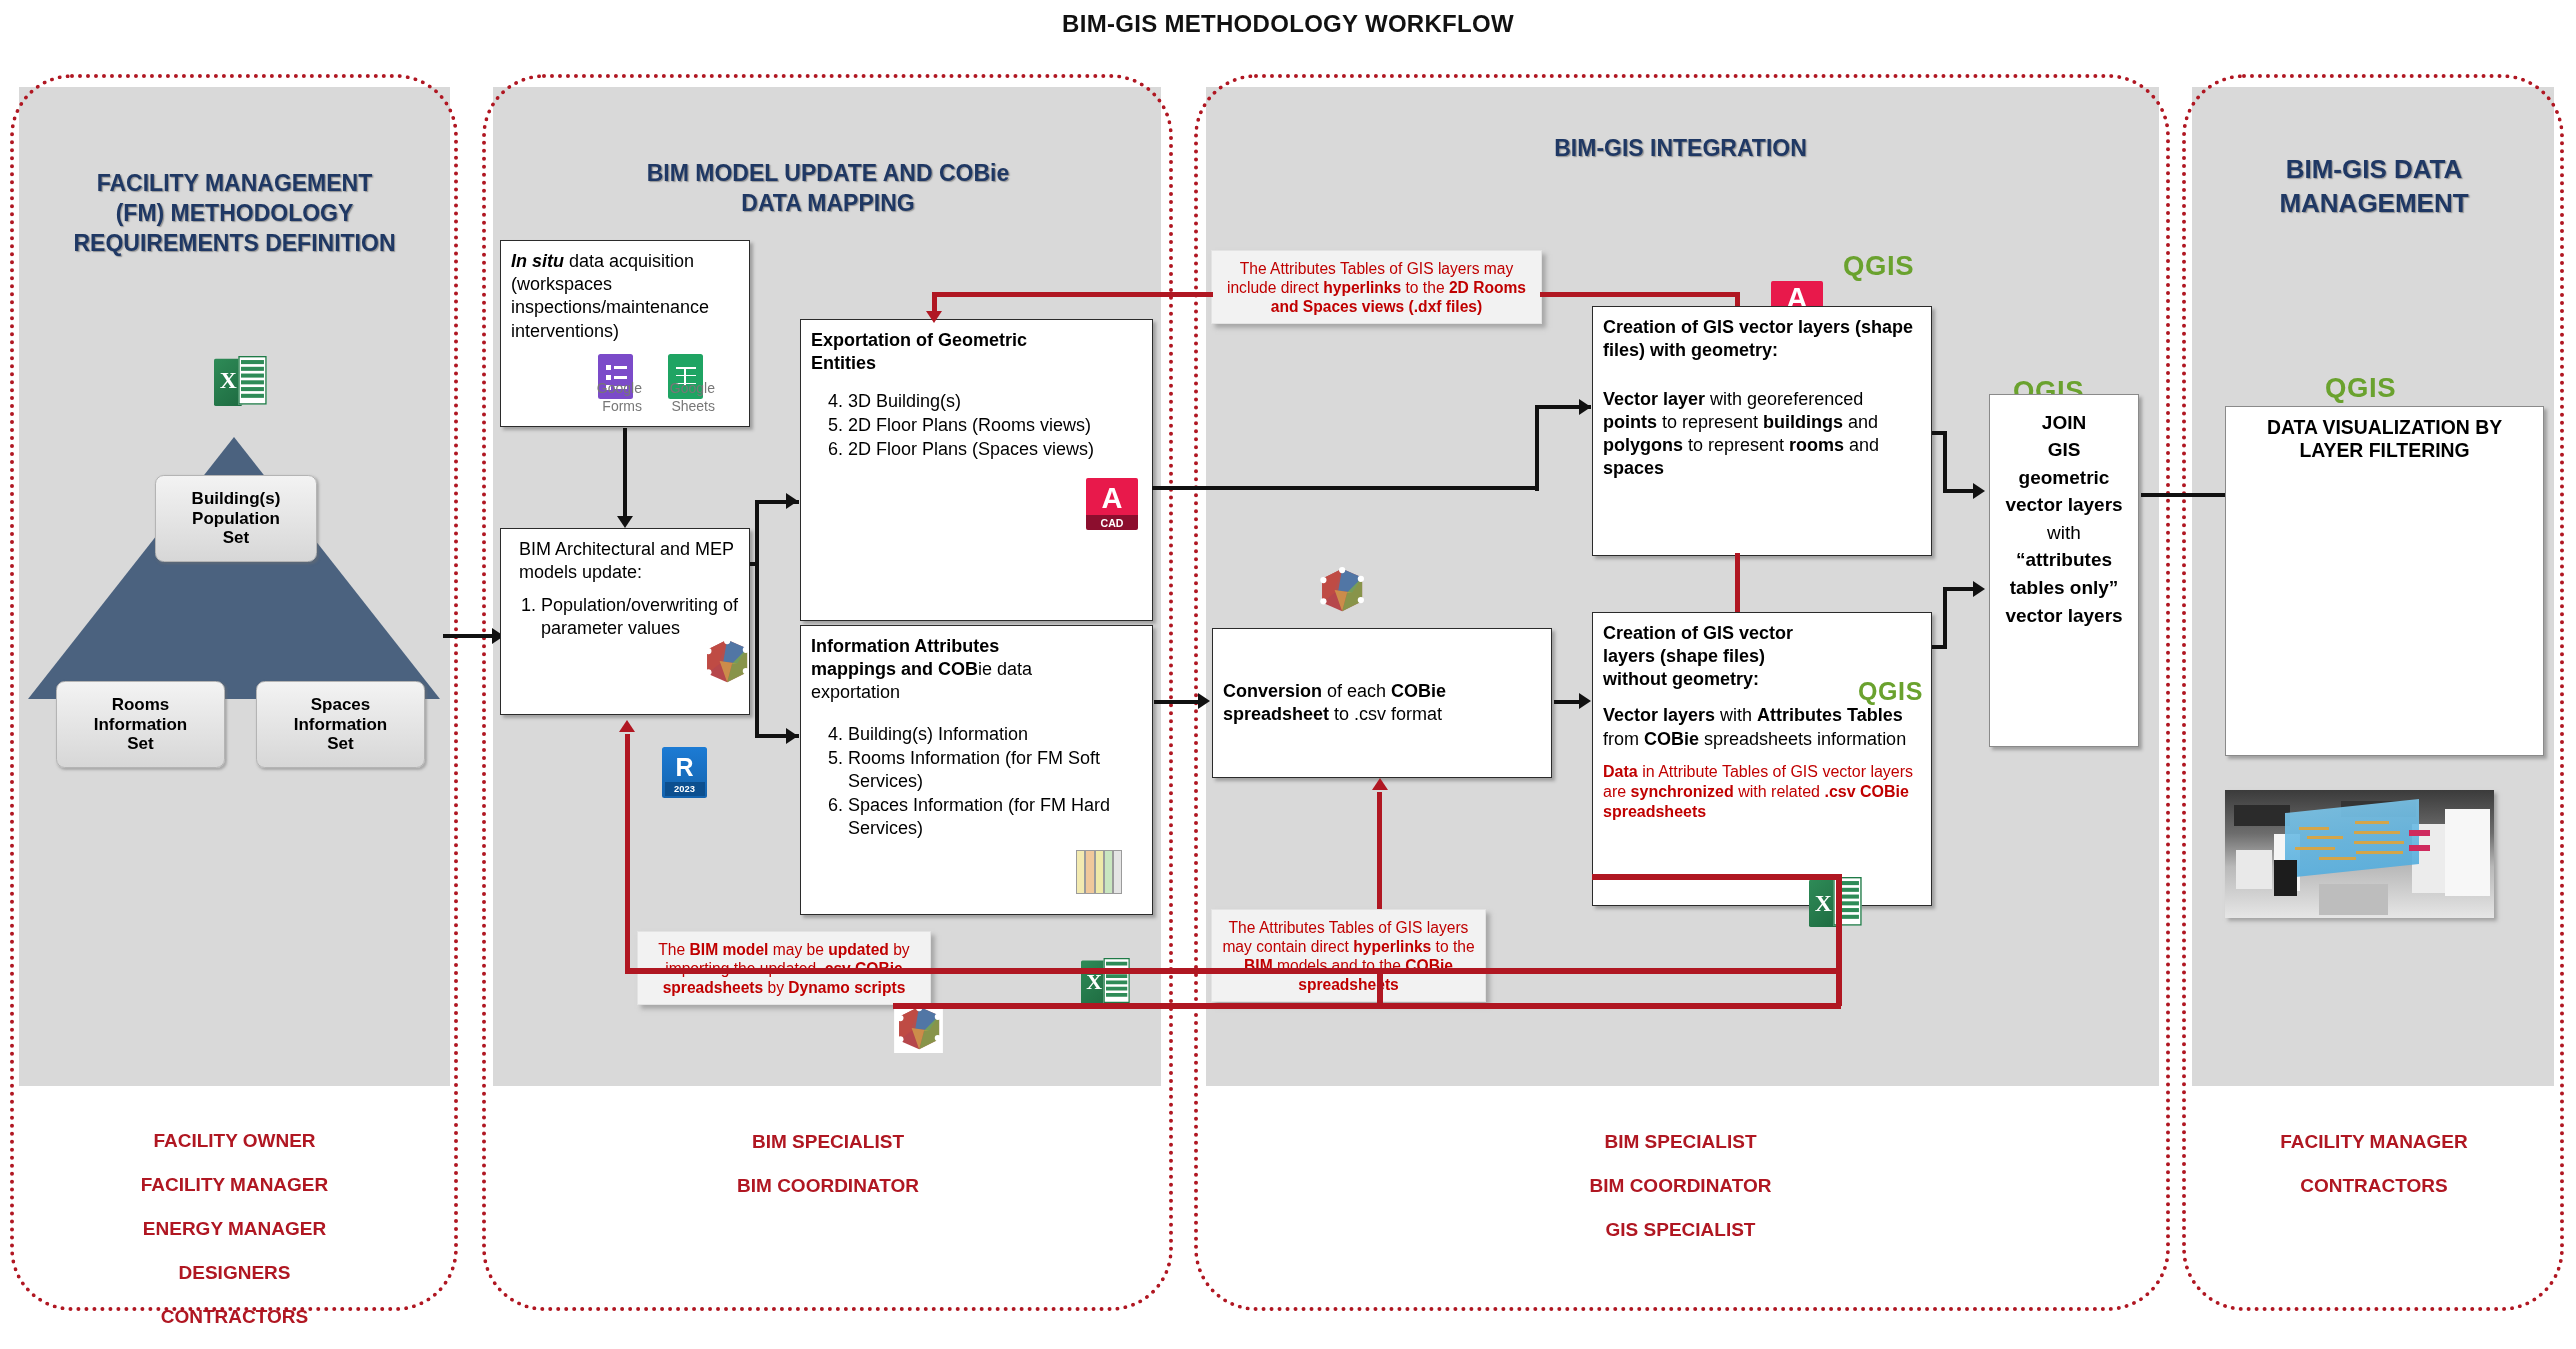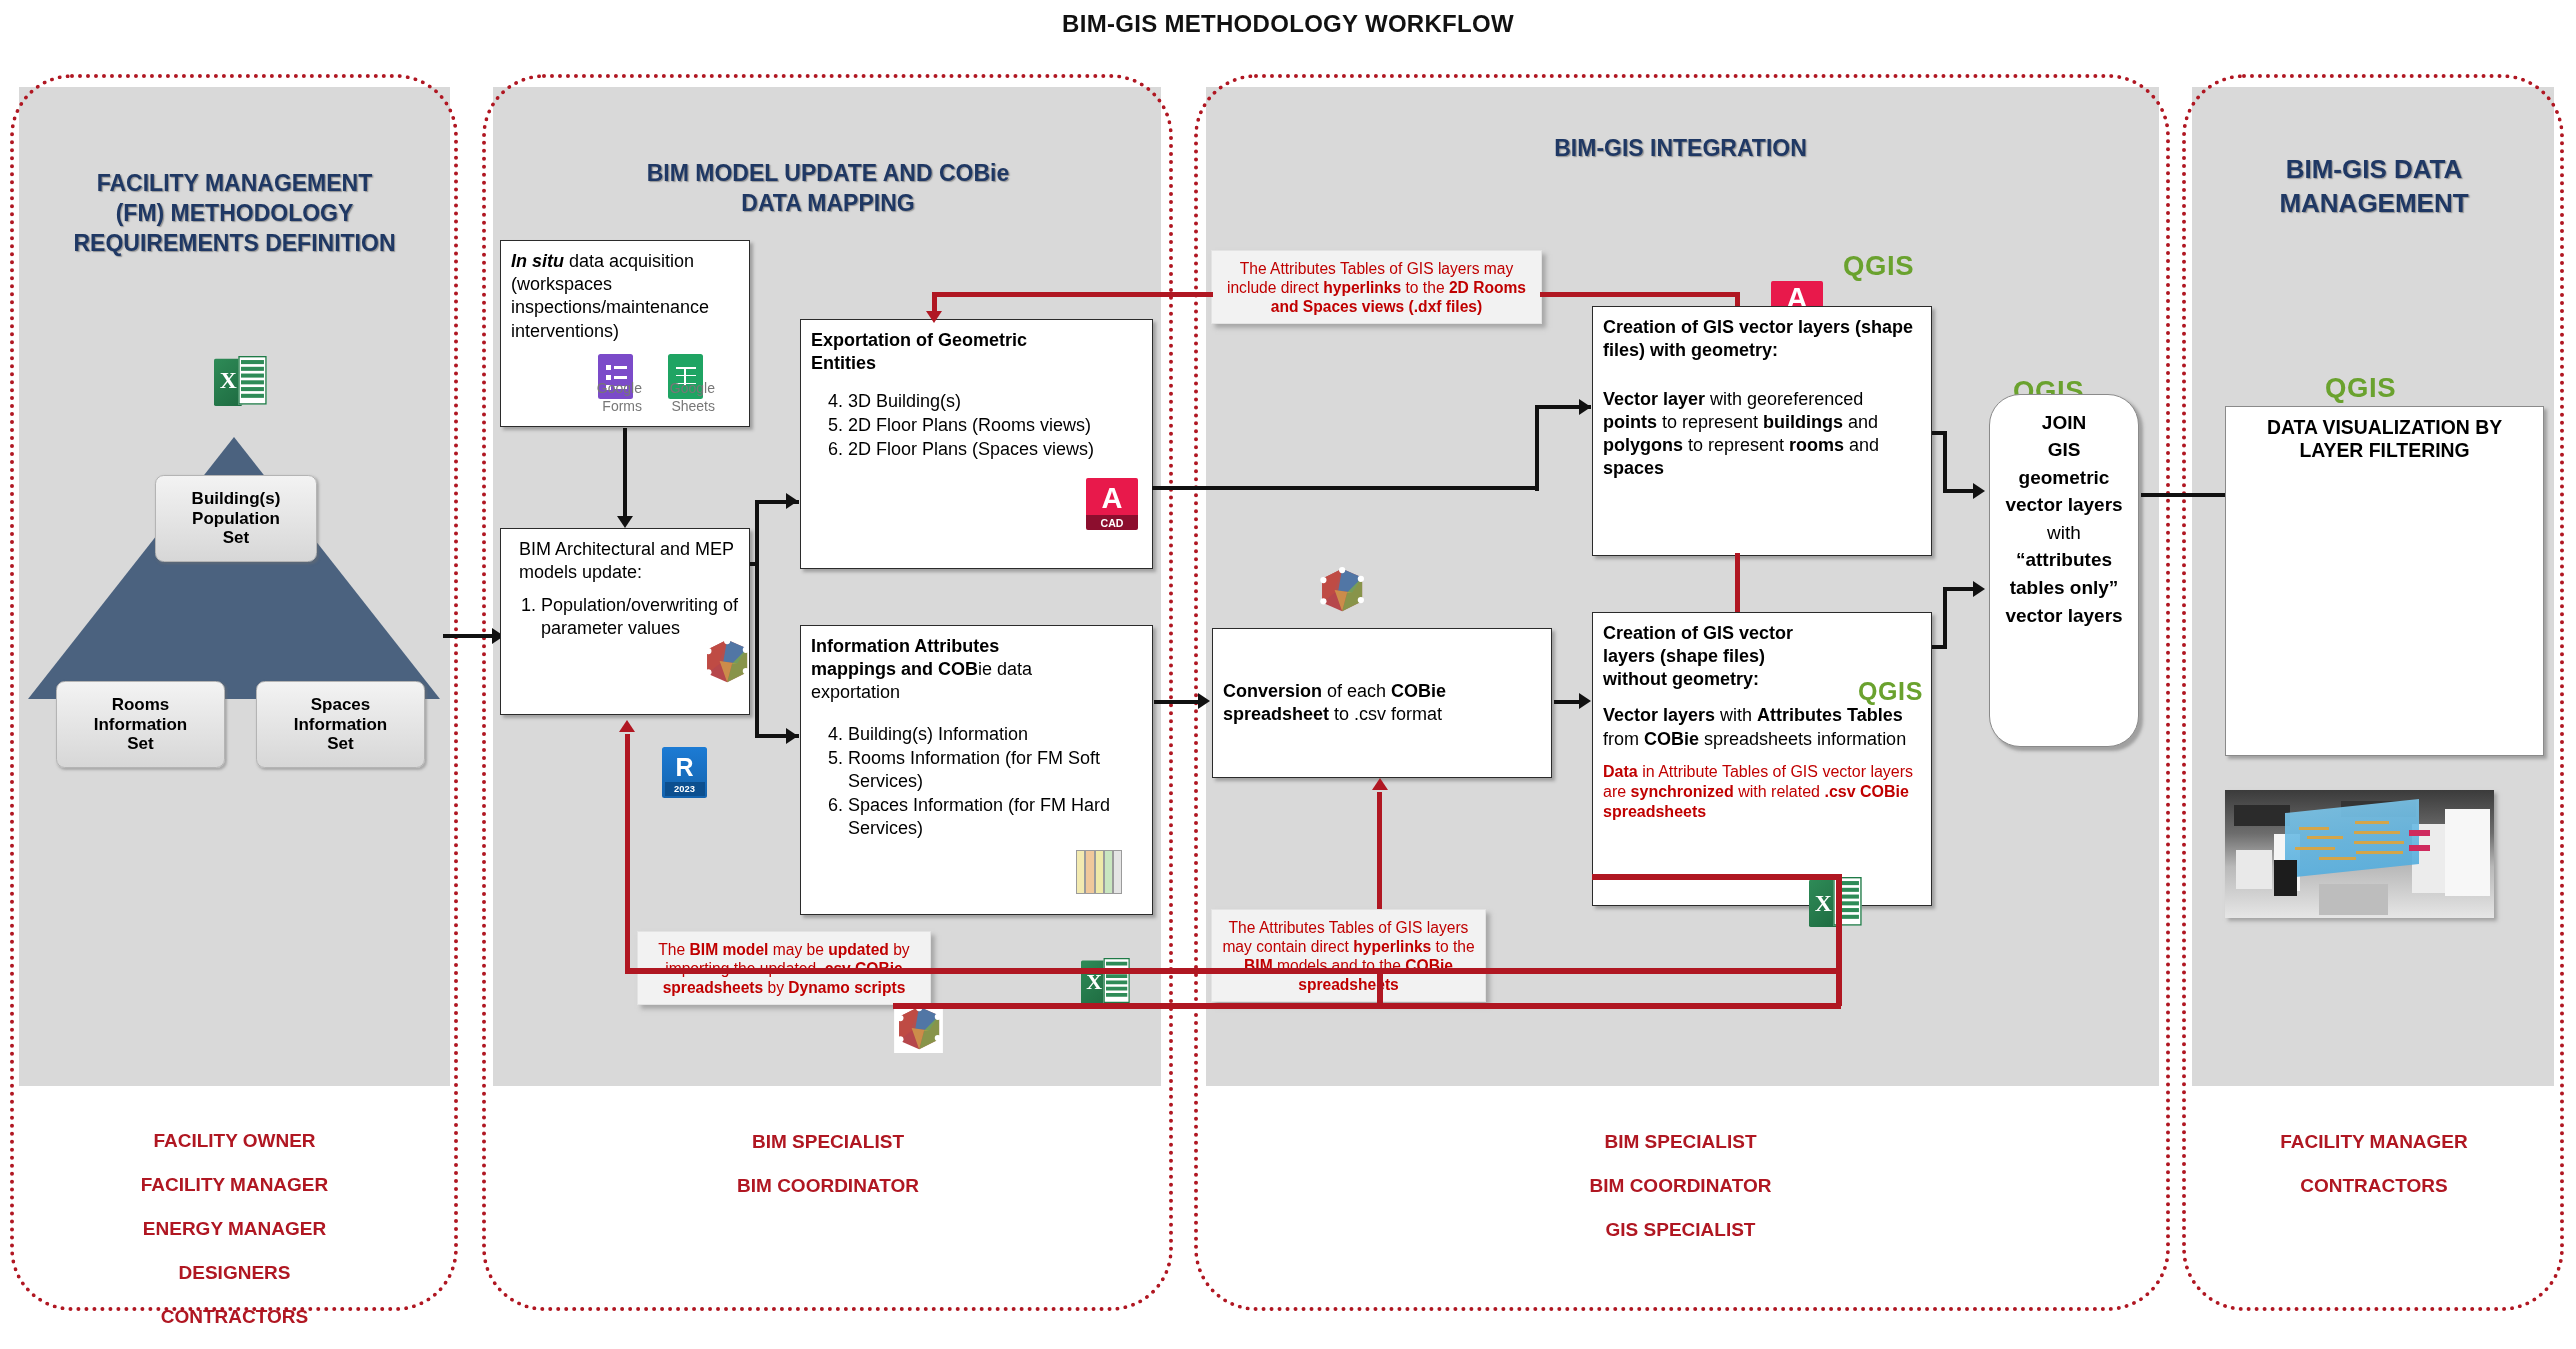--- a/index.html
+++ b/index.html
@@ -212,21 +212,21 @@
       <polygon points="8,22 40,6 34,40 8,60" fill="#C04B44" opacity=".9"></polygon>
       <polygon points="28,40 56,44 48,44 40,74" fill="#D9B24A" opacity=".65"></polygon>
       <circle cx="40" cy="8" r="5" fill="#fff"></circle>
         <circle cx="70" cy="22" r="5" fill="#fff"></circle>
       <circle cx="70" cy="56" r="5" fill="#fff"></circle>
         <circle cx="10" cy="58" r="5" fill="#fff"></circle>
       <circle cx="10" cy="24" r="5" fill="#fff"></circle>
     </svg>
   </div>
 
-  <div class="wbox" style="left:800px;top:319px;width:353px;height:250px;">
+  <div class="wbox" style="left:800px;top:319px;width:353px;height:302px;">
     <div style="font-weight:bold;width:269px;">Exportation of Geometric Entities</div>
     <ol start="4" style="margin-top:15px;margin-left:37px;">
       <li>3D Building(s)</li>
       <li>2D Floor Plans (Rooms views)</li>
       <li>2D Floor Plans (Spaces views)</li>
     </ol>
     <div class="ico ico-acad" style="left:275px;top:16px;">
       <div class="acad-top"></div>
         <div class="acad-bot"></div>
     </div>
@@ -358,21 +358,21 @@
   <div class="ln" style="left:1154px;top:700px;width:44px;height:4.4px;"></div>
   <div class="arrow-r" style="left:1198px;top:693px;"></div>
 
   <div class="ln" style="left:1554px;top:700px;width:25px;height:4.4px;"></div>
   <div class="arrow-r" style="left:1579px;top:693px;"></div>
 
   <div class="ln-r" style="left:1377px;top:792px;width:5px;height:181px;"></div>
   <div class="arrow-u-red" style="left:1372px;top:778px;"></div>
 
   <div class="qgis" style="left:2013px;top:375px;">QGIS</div>
-  <div class="wbox thin" style="left:1989px;top:394px;width:150px;height:353px;text-align:center;font-size:19px;line-height:1.45;padding-top:13.7px;border-radius:31px;">
+  <div class="wbox thin" style="left:1989px;top:394px;width:150px;height:353px;text-align:center;font-size:19px;line-height:1.45;padding-top:13.7px;">
     <div style="font-weight:bold;">JOIN</div>
     <div style="font-weight:bold;">GIS</div>
     <div style="font-weight:bold;">geometric</div>
     <div style="font-weight:bold;">vector layers</div>
     <div>with</div>
     <div style="font-weight:bold;">“attributes</div>
     <div style="font-weight:bold;">tables only”</div>
     <div style="font-weight:bold;">vector layers</div>
   </div>
 

